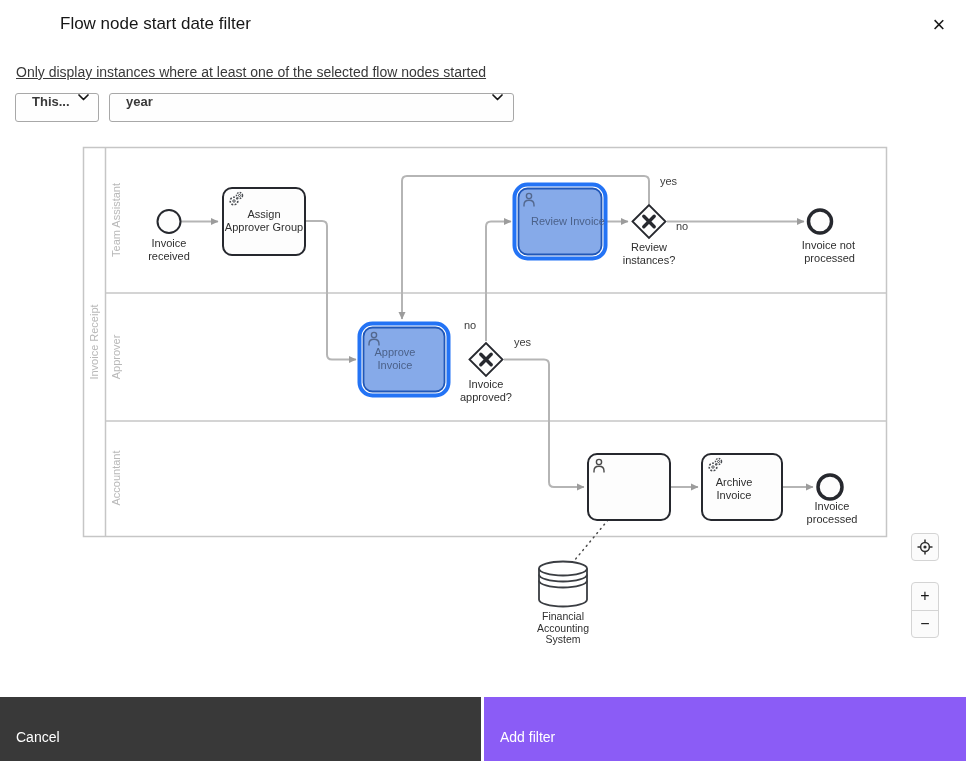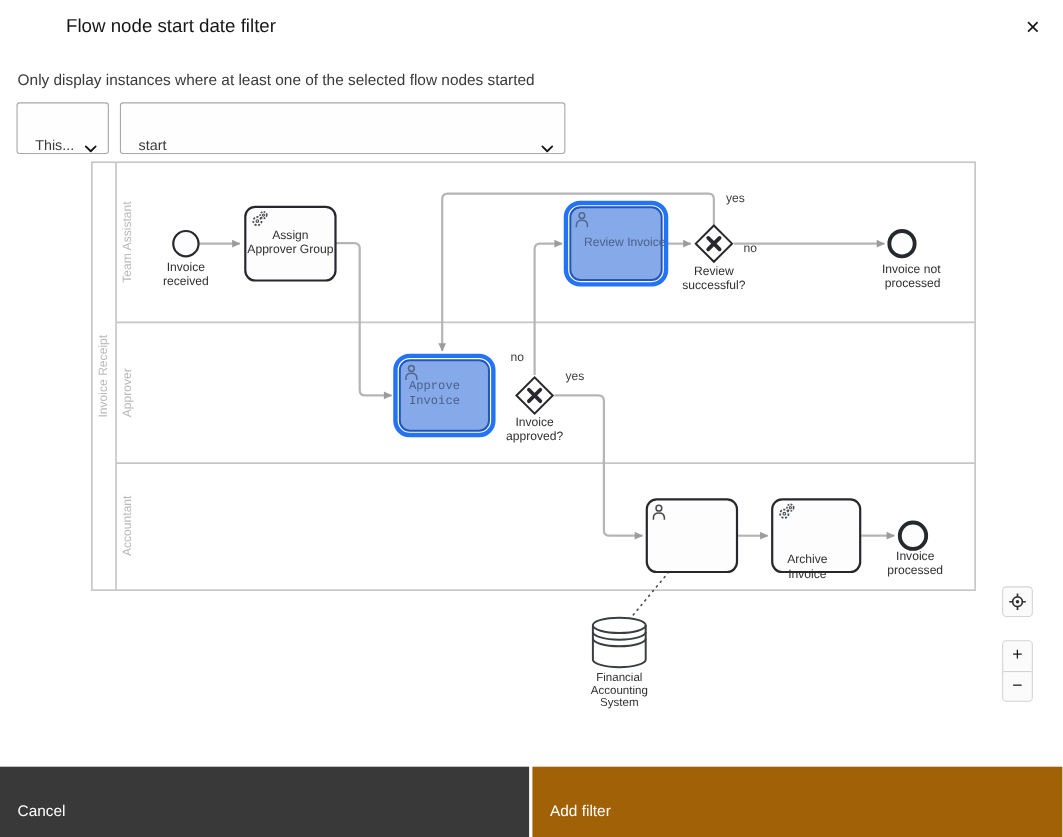--- a/index.html
+++ b/index.html
@@ -5,26 +5,26 @@
   * { margin:0; padding:0; box-sizing:border-box; }
   html,body { width:966px; height:761px; background:#fff; overflow:hidden;
               font-family:"Liberation Sans", sans-serif; color:#161616; }
   .modal { position:relative; width:966px; height:761px; background:#fff; }
 
   
   .title { position:absolute; left:16px; top:14px; font-size:17px; font-weight:400; color:#161616;margin-left:44px; }
   .close-btn { position:absolute; left:920px; top:6px; width:38px; height:38px; border:none;
                background:transparent; font-size:22px; font-weight:300; color:#161616;
                cursor:pointer; line-height:38px; text-align:center; font-family:"Liberation Sans",sans-serif;}
-  .subtitle { position:absolute; left:16px; top:64px; font-size:14px; color:#393939; }
-
-  
-  .select { position:absolute; top:93px; height:47px; background:#fefefe; border:1px solid #a8a8a8;
-            border-radius:3px; display:flex; align-items:flex-end; justify-content:space-between;
-            padding:0 10px 0 16px; font-size:13px; color:#393939; cursor:pointer; }
+  .subtitle { position:absolute; left:16px; top:64px; font-size:14px; color:#393939;text-decoration:underline; }
+
+  
+  .select { position:absolute; top:93px; height:29px; background:#fefefe; border:1px solid #a8a8a8;
+            border-radius:3px; display:flex; align-items:flex-start; justify-content:space-between;
+            padding:0 10px 0 16px; font-size:13px; color:#393939; cursor:pointer;font-weight:bold; }
   .select.type { left:15px; width:84px; }
   .select.unit { left:109px; width:405px; }
   .chev { flex:0 0 auto; margin-left:8px; }
 
   
   .dgwrap { position:absolute; left:0; top:0; width:966px; height:660px; }
   .dgwrap svg.diagram-svg { position:absolute; left:0; top:0; }
   .nlabel { position:absolute; font-size:11px; line-height:13px; text-align:center;
             white-space:pre-line; color:#2f2f2f; pointer-events:none; }
   .nlabel.small { font-size:10.5px; line-height:11.5px; }
@@ -44,21 +44,21 @@
                        cursor:pointer; line-height:1; font-family:"Liberation Sans",sans-serif; }
   .zoom-group button:first-child { border-bottom:1px solid #d4d4d4; }
 
   
   .footer { position:absolute; left:0; top:697px; width:966px; height:71px;
             display:grid; grid-template-columns:481px 482px; column-gap:3px; }
   .footer button { border:none; text-align:left; vertical-align:top; padding:15px 0 0 16px;
                    font-size:14px; color:#ffffff; cursor:pointer; height:64px;
                    font-family:"Liberation Sans",sans-serif; display:block; }
   .btn-cancel { background:#393939; }
-  .btn-confirm { background:#a16207; }
+  .btn-confirm { background:#8b5cf6; }
 </style>
 </head>
 <body>
 
 <div class="modal">
 
   <div class="dgwrap">
     <svg class="diagram-svg" width="966" height="660" viewBox="0 0 966 660">
       <defs>
         <marker id="arr" markerWidth="9" markerHeight="9" viewBox="0 0 9 9" refX="7.5" refY="4" orient="auto" markerUnits="userSpaceOnUse">
@@ -162,28 +162,28 @@
     <div class="rot" style="left:116px; top:220px;">Team Assistant</div>
     <div class="rot" style="left:116px; top:357px;">Approver</div>
     <div class="rot" style="left:116px; top:478px;">Accountant</div>
 
     <div class="nlabel" style="left:134px; top:237px; width:70px;">Invoice
 received</div>
     <div class="nlabel" style="left:223px; top:208px; width:82px;">Assign
 Approver Group</div>
     <div class="nlabel sel-text" style="left:516px; top:215px; width:104px;">Review Invoice</div>
     <div class="nlabel" style="left:609px; top:241px; width:80px;">Review
-successful?</div>
+instances?</div>
     <div class="nlabel" style="left:785px; top:239px; width:70px;text-align:right;">Invoice not
 processed</div>
-    <div class="nlabel sel-text" style="left:363px; top:346px; width:64px;font-family:Liberation Mono, monospace;">Approve
+    <div class="nlabel sel-text" style="left:363px; top:346px; width:64px;">Approve
 Invoice</div>
     <div class="nlabel" style="left:446px; top:378px; width:80px;">Invoice
 approved?</div>
-    <div class="nlabel" style="left:702px; top:503px; width:64px;">Archive Invoice</div>
+    <div class="nlabel" style="left:702px; top:476px; width:64px;">Archive Invoice</div>
     <div class="nlabel" style="left:797px; top:500px; width:70px;">Invoice
 processed</div>
     <div class="nlabel small" style="left:528px; top:611px; width:70px;">Financial
 Accounting
 System</div>
 
     <div class="flbl" style="left:660px; top:175px;">yes</div>
     <div class="flbl" style="left:676px; top:220px;">no</div>
     <div class="flbl" style="left:464px; top:319px;">no</div>
     <div class="flbl" style="left:514px; top:336px;">yes</div>
@@ -195,21 +195,21 @@
   </button>
   <p class="subtitle">Only display instances where at least one of the selected flow nodes started</p>
 
   <div class="select type">
     <span>This...</span>
     <svg class="chev" width="11" height="7" viewBox="0 0 11 7">
       <path d="M1,1 L5.5,5.5 L10,1" fill="none" stroke="#161616" stroke-width="1.7" stroke-linecap="round" stroke-linejoin="round"></path>
     </svg>
   </div>
   <div class="select unit">
-    <span>start</span>
+    <span>year</span>
     <svg class="chev" width="11" height="7" viewBox="0 0 11 7">
       <path d="M1,1 L5.5,5.5 L10,1" fill="none" stroke="#161616" stroke-width="1.7" stroke-linecap="round" stroke-linejoin="round"></path>
     </svg>
   </div>
 
   <div class="fit-btn">
     <svg width="16" height="16" viewBox="0 0 16 16">
       <circle cx="8" cy="8" r="4.4" fill="none" stroke="#2f2f2f" stroke-width="1.5"></circle>
       <circle cx="8" cy="8" r="1.6" fill="#2f2f2f"></circle>
       <line x1="8" y1="0.5" x2="8" y2="3.2" stroke="#2f2f2f" stroke-width="1.5"></line>

